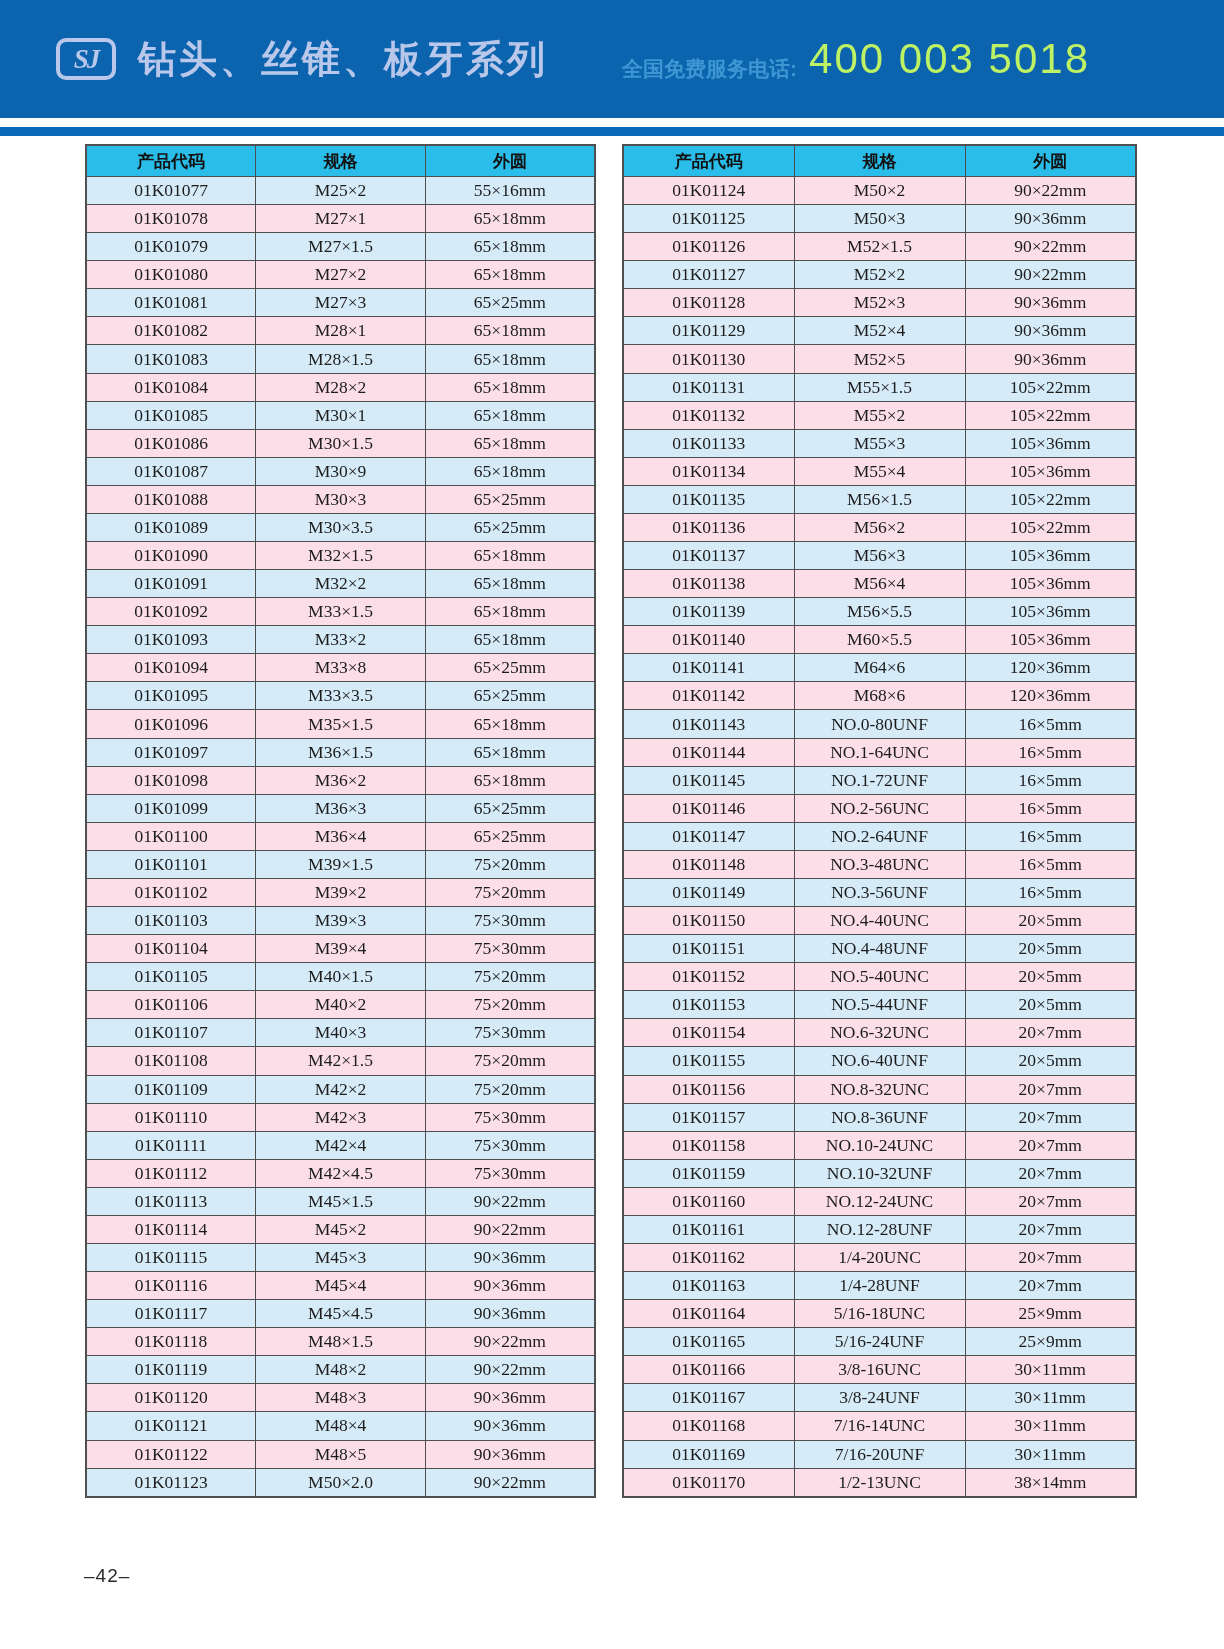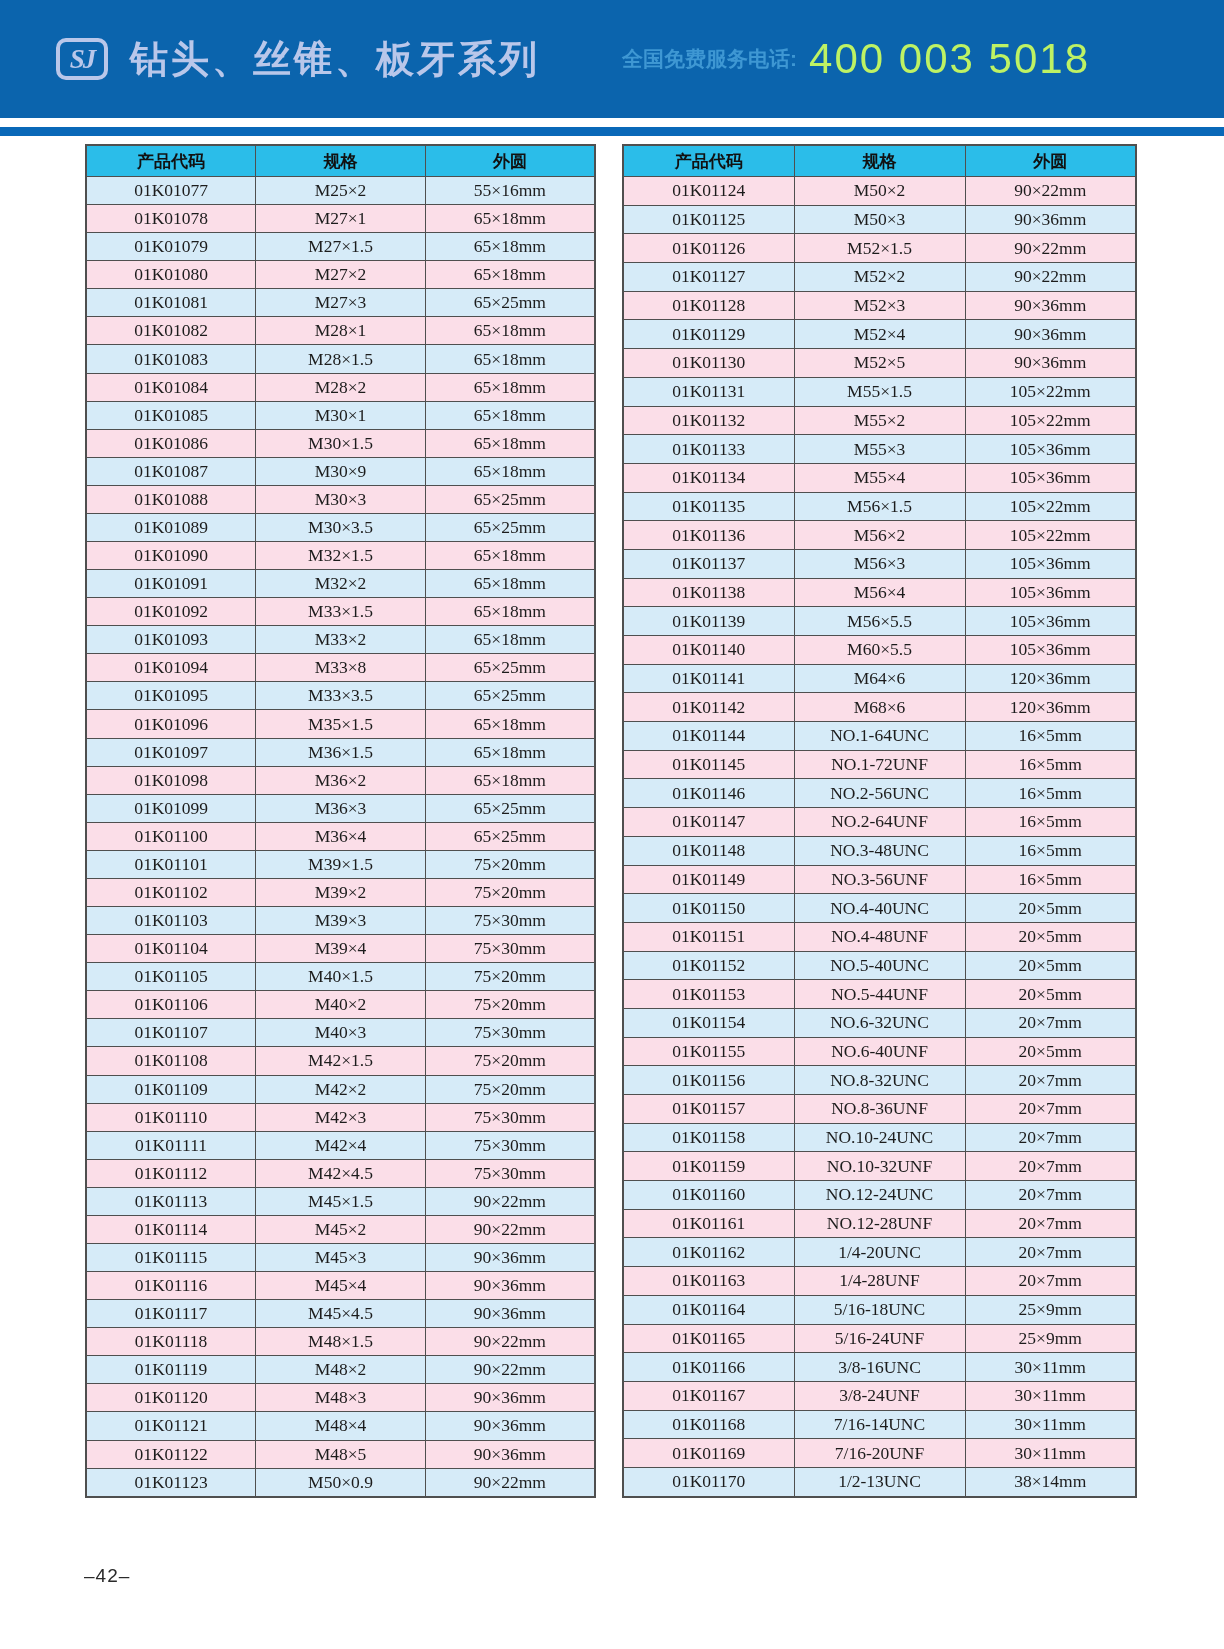--- a/index.html
+++ b/index.html
@@ -13,31 +13,31 @@
   
   .header{
     position:absolute;left:0;top:0;width:1224px;height:118px;
     background:#0b64ad;
     display:flex;align-items:center;justify-content:space-between;
     padding:0 134px 0 56px;box-sizing:border-box;
   }
   .brand{display:flex;align-items:center;gap:14px;}
   .logo{
     display:inline-flex;align-items:center;justify-content:center;
-    width:52px;height:42px;
+    width:60px;height:42px;
     border:4px solid #b9c7ea;border-radius:10px;
     color:#b9c7ea;font-style:italic;font-weight:bold;font-size:27px;
     letter-spacing:-2px;box-sizing:border-box;
     font-family:"Liberation Serif",serif;
   }
   .title{
     margin:8px;color:#b9c7ea;font-size:38px;font-weight:bold;
     letter-spacing:3px;white-space:nowrap;
   }
-  .hotline{display:flex;align-items:center;gap:12px;white-space:nowrap;}
+  .hotline{display:flex;align-items:flex-end;gap:12px;white-space:nowrap;}
   .hotline-label{color:#3e97d3;font-size:21px;font-weight:bold;}
   .hotline-number{
     color:#bef264;font-size:42px;font-weight:normal;letter-spacing:2px;
     font-family:"Liberation Sans",sans-serif;
   }
   
   .rule{
     position:absolute;left:0;top:127px;width:1224px;height:9px;
     background:#0968b8;
   }
@@ -333,21 +333,21 @@
             <td>M48×4</td>
             <td>90×36mm</td>
           </tr>
           <tr>
             <td>01K01122</td>
             <td>M48×5</td>
             <td>90×36mm</td>
           </tr>
           <tr>
             <td>01K01123</td>
-            <td>M50×0.9</td>
+            <td>M50×2.0</td>
             <td>90×22mm</td>
           </tr>
         </tbody>
       </table>
     <table class="catalog right start-pink">
         <thead>
           <tr>
             <th>产品代码</th>
             <th>规格</th>
             <th>外圆</th>
@@ -441,20 +441,25 @@
           </tr>
           <tr>
             <td>01K01141</td>
             <td>M64×6</td>
             <td>120×36mm</td>
           </tr>
           <tr>
             <td>01K01142</td>
             <td>M68×6</td>
             <td>120×36mm</td>
+          </tr>
+          <tr>
+            <td>01K01143</td>
+            <td>NO.0-80UNF</td>
+            <td>16×5mm</td>
           </tr>
           <tr>
             <td>01K01144</td>
             <td>NO.1-64UNC</td>
             <td>16×5mm</td>
           </tr>
           <tr>
             <td>01K01145</td>
             <td>NO.1-72UNF</td>
             <td>16×5mm</td>

